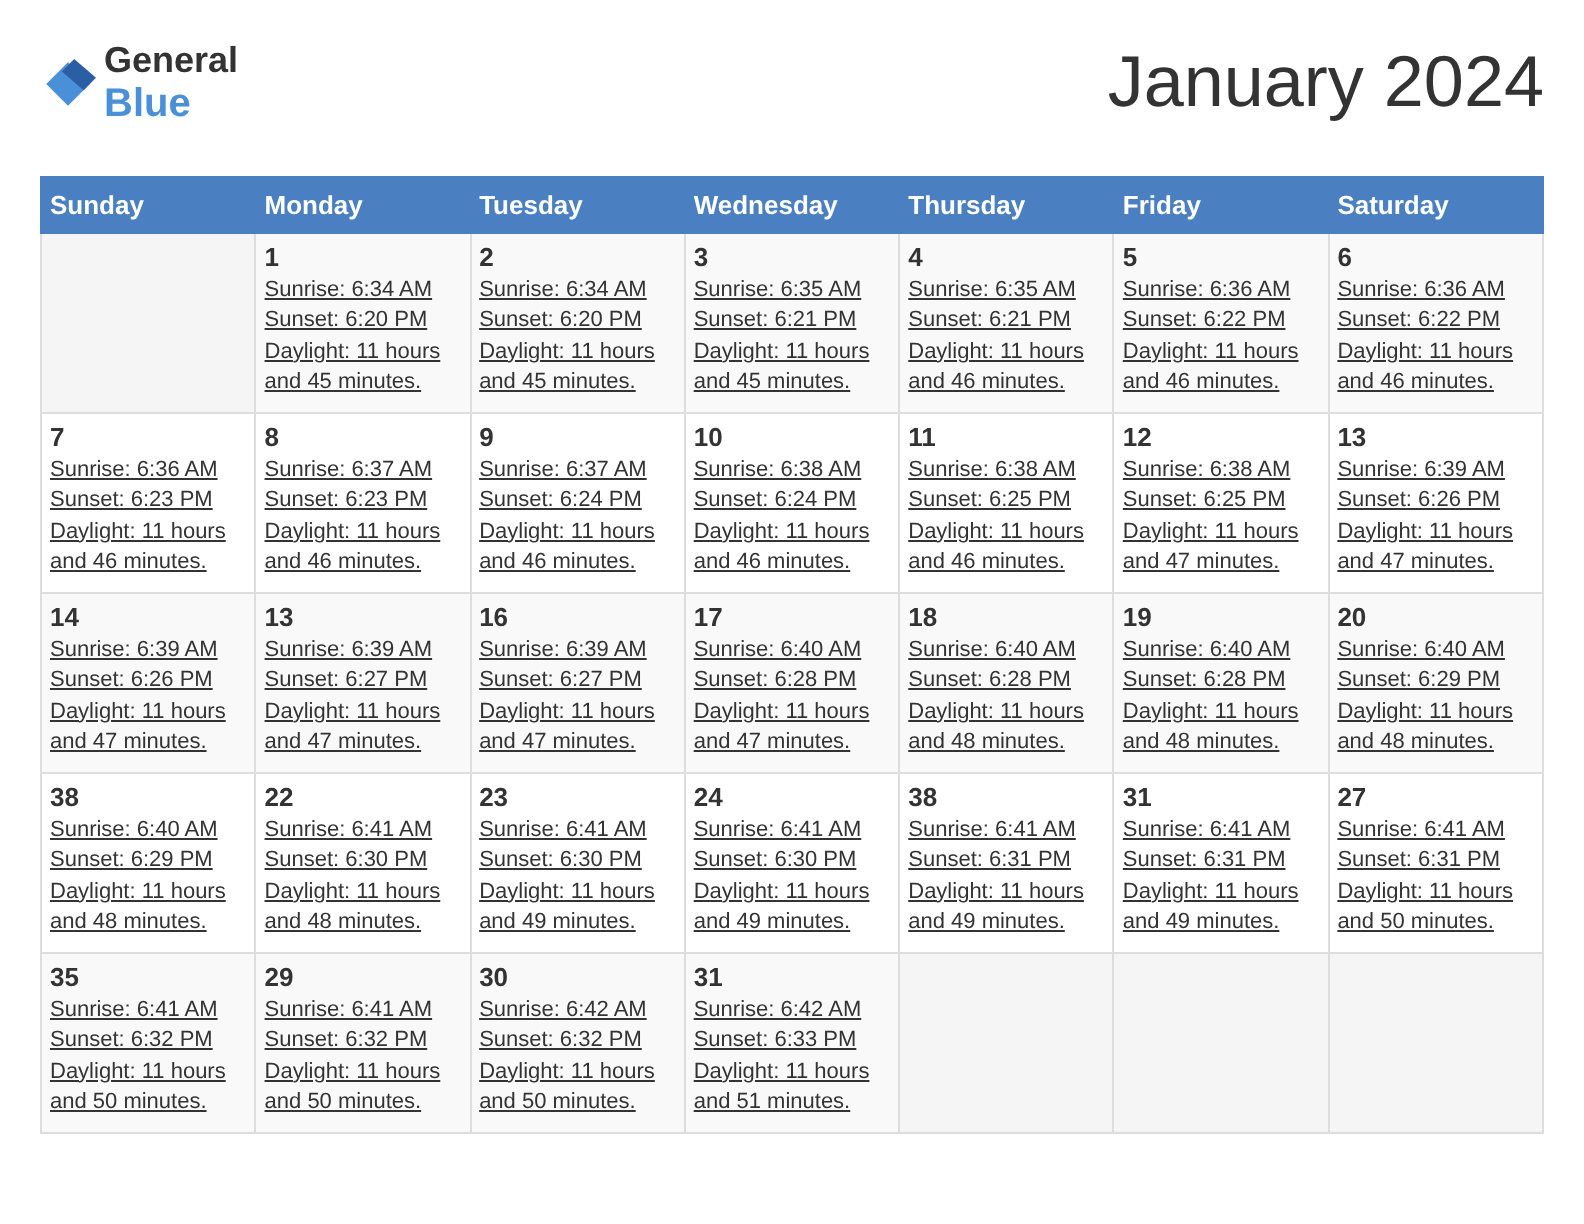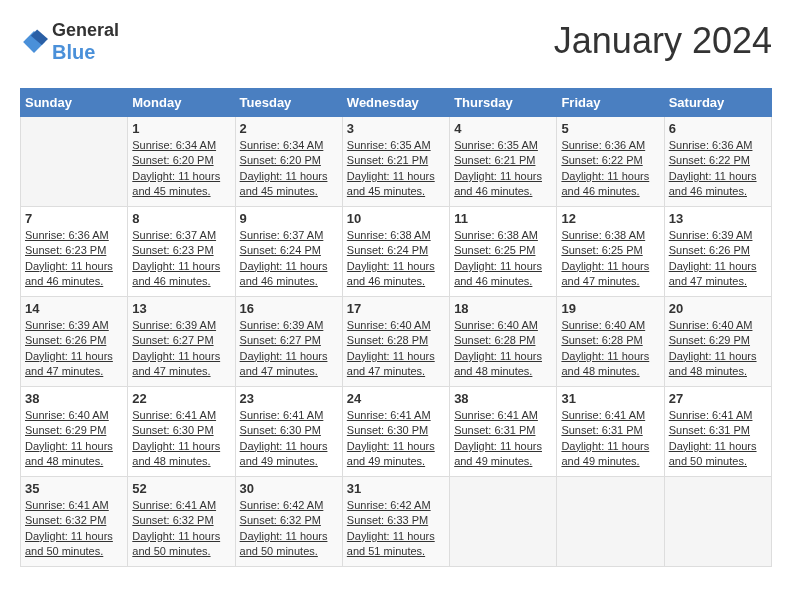--- a/index.html
+++ b/index.html
@@ -236,21 +236,21 @@
           <span class="day-number">27</span>
           <div class="day-info">Sunrise: 6:41 AM<br>Sunset: 6:31 PM<br>Daylight: 11 hours and 50 minutes.</div>
         </td>
       </tr>
       <tr>
         <td>
           <span class="day-number">35</span>
           <div class="day-info">Sunrise: 6:41 AM<br>Sunset: 6:32 PM<br>Daylight: 11 hours and 50 minutes.</div>
         </td>
         <td>
-          <span class="day-number">52</span>
+          <span class="day-number">29</span>
           <div class="day-info">Sunrise: 6:41 AM<br>Sunset: 6:32 PM<br>Daylight: 11 hours and 50 minutes.</div>
         </td>
         <td>
           <span class="day-number">30</span>
           <div class="day-info">Sunrise: 6:42 AM<br>Sunset: 6:32 PM<br>Daylight: 11 hours and 50 minutes.</div>
         </td>
         <td>
           <span class="day-number">31</span>
           <div class="day-info">Sunrise: 6:42 AM<br>Sunset: 6:33 PM<br>Daylight: 11 hours and 51 minutes.</div>
         </td>

